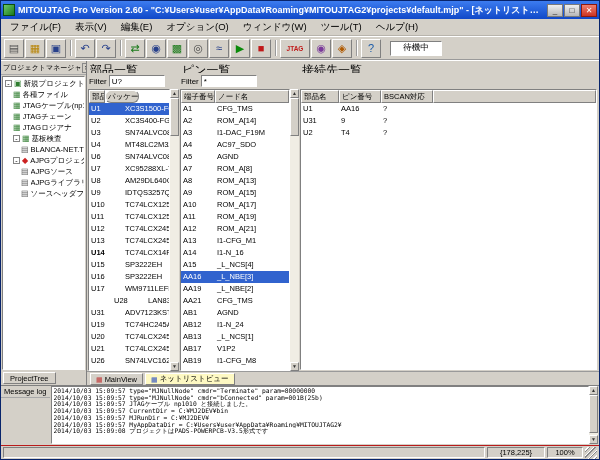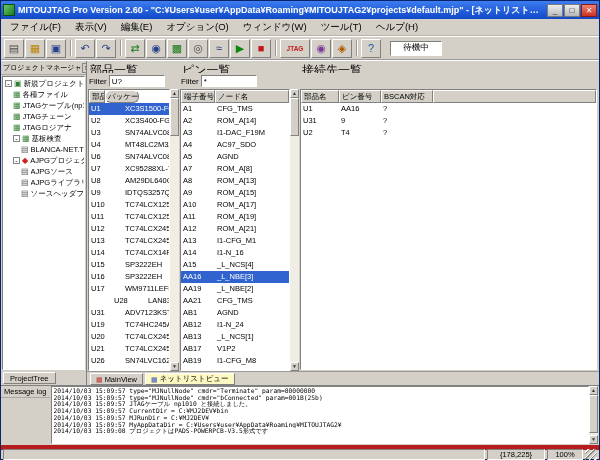--- a/index.html
+++ b/index.html
@@ -117,21 +117,21 @@
   .msglog-header{height:12px;flex:none;display:flex;align-items:center;font-size:7.5px;
     padding:0 3px;background:var(--chrome);border-bottom:1px solid #a8a8a8;}
   .msglog-wrap{flex:1;min-height:0;display:flex;margin:0 1px 1px 1px;}
   .msglog-body{flex:1;min-width:0;background:#fff;overflow:hidden;
     border:1px solid;border-color:#808080 #fff #fff #808080;
     font-family:"DejaVu Sans Mono",monospace;font-size:6.3px;line-height:6.7px;
     padding:1px 2px;white-space:nowrap;}
   .log-line{overflow:hidden;}
   
   .statusbar{height:14px;flex:none;display:flex;align-items:center;gap:2px;
-    padding:1px 2px;background:var(--chrome);border-top:5px solid #b91c1c;}
+    padding:1px 2px;background:var(--chrome);border-top:1px solid #b91c1c;}
   .sb-cell{height:11px;line-height:10px;font-size:7.5px;padding:0 3px;
     border:1px solid;border-color:#808080 #fff #fff #808080;white-space:nowrap;overflow:hidden;}
   .sb-main{flex:1;}
   .sb-coords{width:58px;flex:none;text-align:center;}
   .sb-zoom{width:36px;flex:none;text-align:center;}
   .sb-grip{width:12px;height:12px;flex:none;
     background:repeating-linear-gradient(135deg,transparent 0 2px,#fff 2px 3px,#888 3px 4px);}
 </style>
 </head>
 <body>
@@ -300,21 +300,21 @@
                 </div>
                 <div class="trow">
                   <span class="tcell" style="width: 34px;">U12</span>
                   <span class="tcell" style="width: 46px;">TC74LCX245FT</span>
                 </div>
                 <div class="trow">
                   <span class="tcell" style="width: 34px;">U13</span>
                   <span class="tcell" style="width: 46px;">TC74LCX245FT</span>
                 </div>
                 <div class="trow">
-                  <span class="tcell" style="width: 34px;">U14</span>
+                  <span class="tcell" style="width: 34px; font-weight: bold;">U14</span>
                   <span class="tcell" style="width: 46px;">TC74LCX14FT</span>
                 </div>
                 <div class="trow">
                   <span class="tcell" style="width: 34px;">U15</span>
                   <span class="tcell" style="width: 46px;">SP3222EH</span>
                 </div>
                 <div class="trow">
                   <span class="tcell" style="width: 34px;">U16</span>
                   <span class="tcell" style="width: 46px;">SP3222EH</span>
                 </div>

